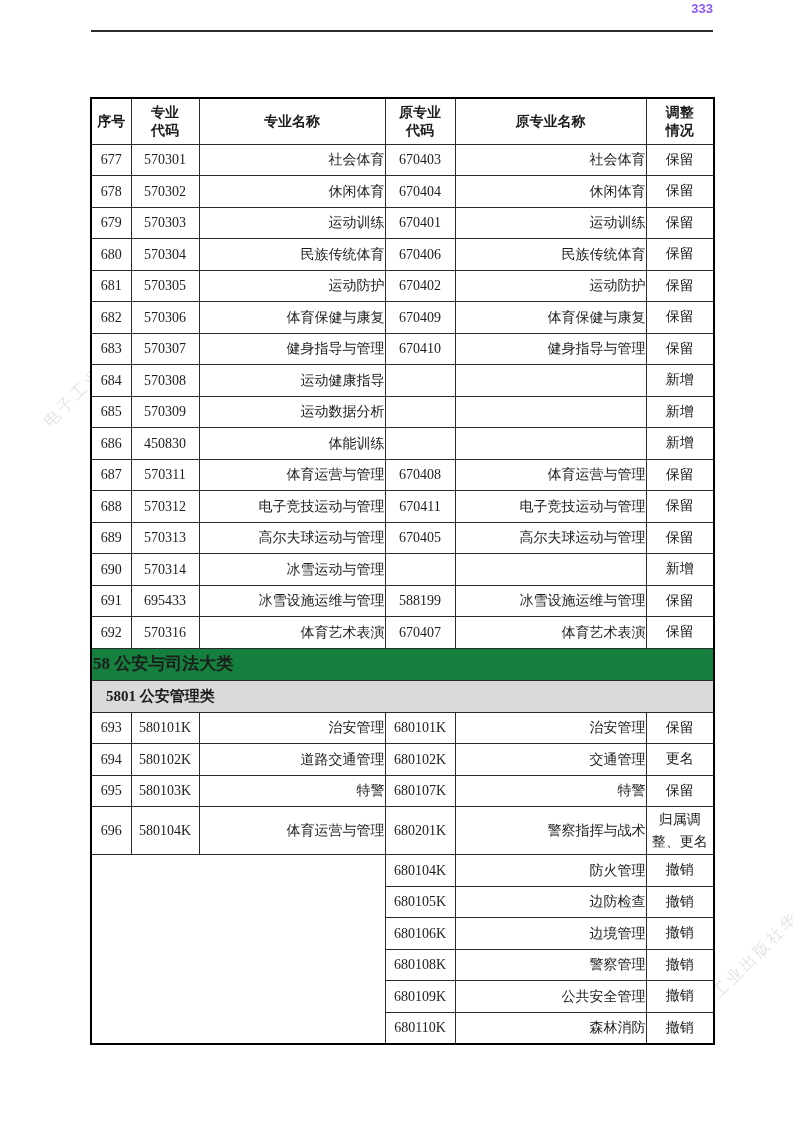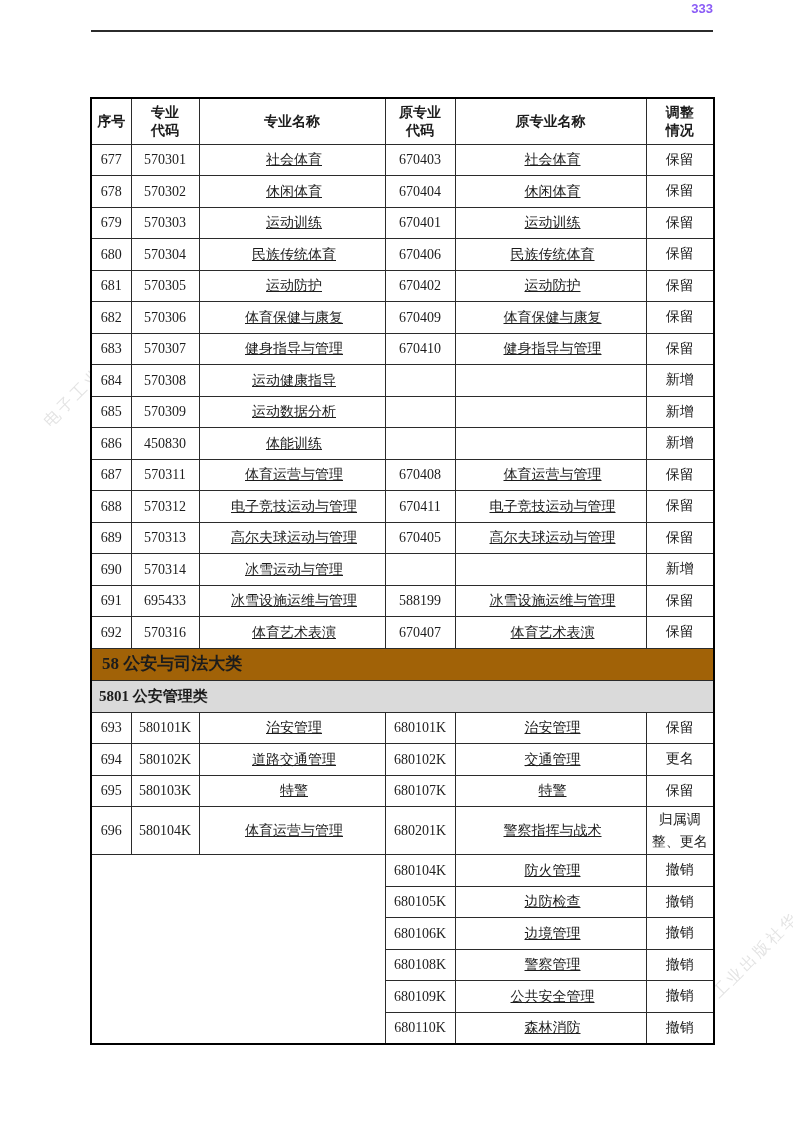--- a/index.html
+++ b/index.html
@@ -39,30 +39,30 @@
   col.w2 { width: 186px; } col.w3 { width: 70px; }
   col.w4 { width: 191px; } col.w5 { width: 68px; }
   th, td { border: 1px solid #2b2b2b; vertical-align: middle; }
   th {
     font-family: "Liberation Sans", "DejaVu Sans", sans-serif;
     font-size: 14px; font-weight: bold; height: 46px;
     text-align: center; white-space: pre-line; line-height: 1.3;
   }
   td { font-size: 14px; height: 31.5px; line-height: 1.25; background: #fff; }
   td.c0, td.c1, td.c3, td.c5 { text-align: center; }
-  td.c2, td.c4 { text-align: center; padding-left: 4px; text-decoration: underline; }
+  td.c2, td.c4 { text-align: right; padding-left: 4px; }
   td.c5 { white-space: pre-line; line-height: 1.55; }
   tr.tall td { height: 48px; }
   td.sec {
-    background: #a16207; font-weight: bold; font-size: 17px;
-    height: 32px; padding-left: 10px; text-align: left;
+    background: #15803d; font-weight: bold; font-size: 17px;
+    height: 32px; padding-left: 1px; text-align: left;
   }
   td.sub {
     background: #dadada; font-weight: bold; font-size: 15px;
-    height: 32px; padding-left: 7px; text-align: left;
+    height: 32px; padding-left: 14px; text-align: left;
   }
   td.merged { background: #fff; }
 </style>
 </head>
 <body>
 
 <div class="page-number">333</div>
 <div class="header-rule"></div>
 
 <div id="wm1" class="watermark">电子工业出版社华信教育研究所</div>

